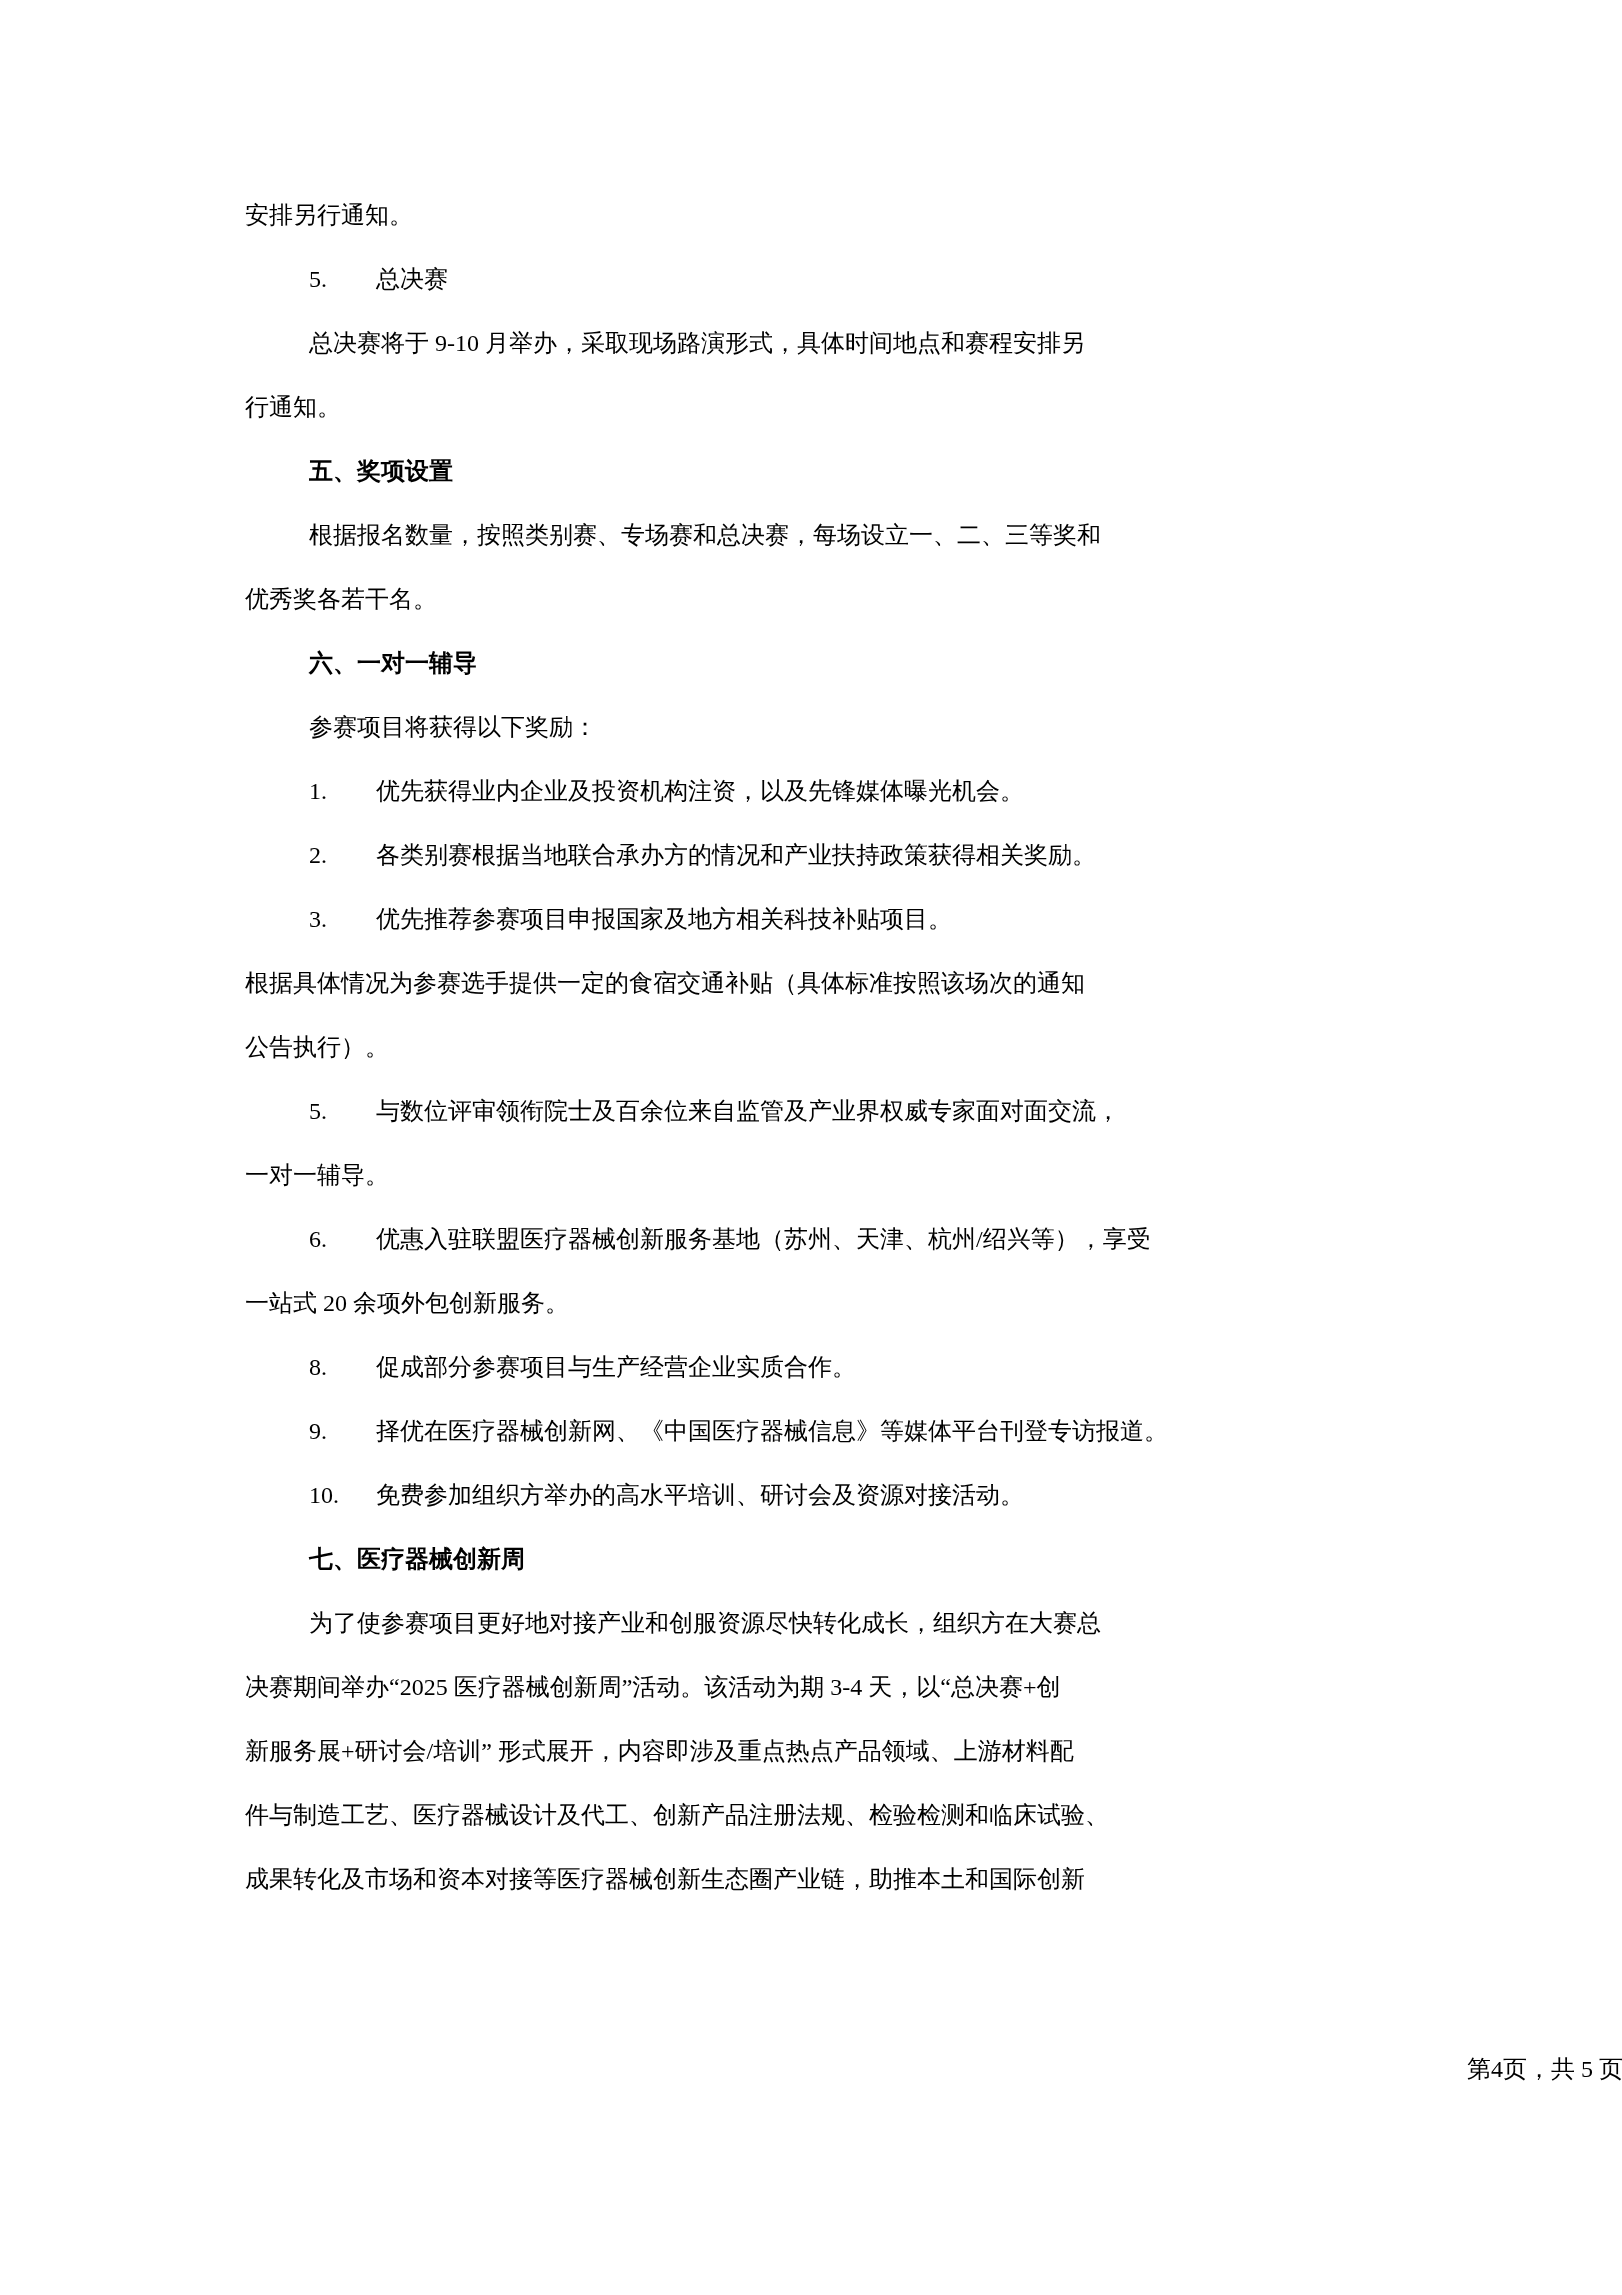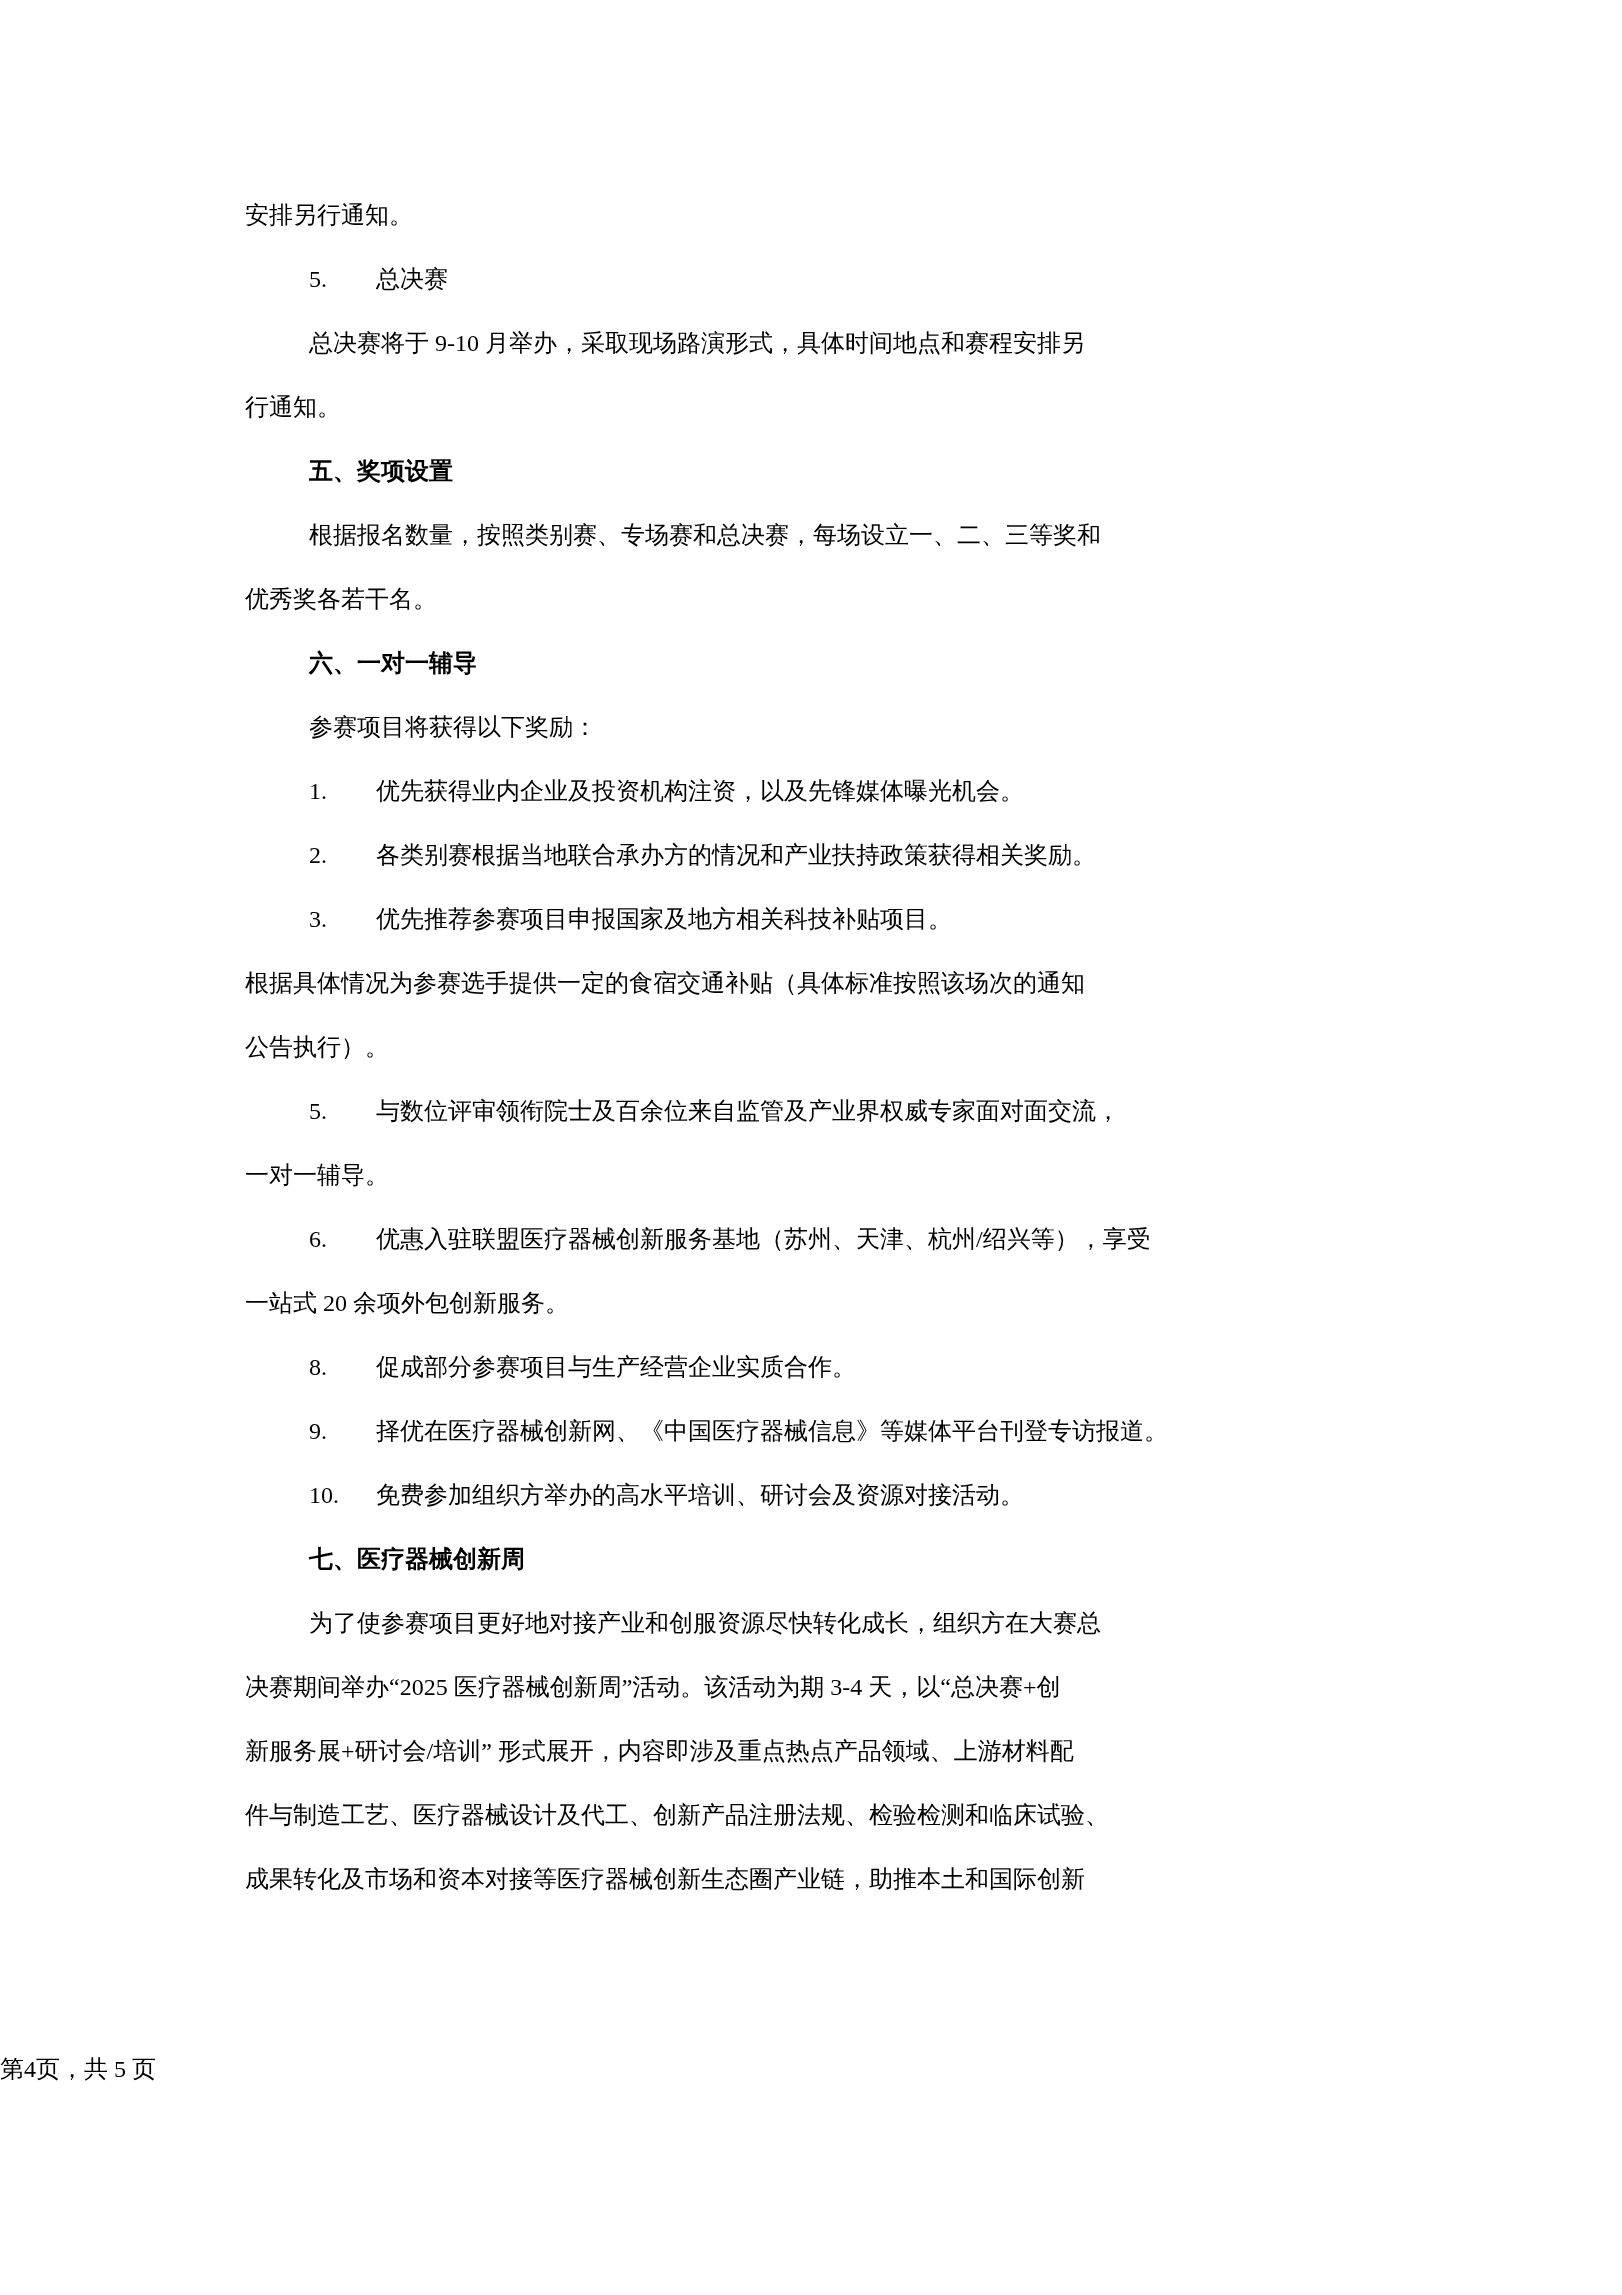--- a/index.html
+++ b/index.html
@@ -31,21 +31,21 @@
   }
   .num{
     display:inline-block;
     min-width:67px;
   }
   .footer{
     position:absolute;
     top:2053px;
     left:0;
     width:100%;
-    text-align:left;
+    text-align:right;
     font-size:24px;
     line-height:33px;
     margin:0;
     white-space:pre;
   }
 </style>
 </head>
 <body>
 
 <div class="page">

